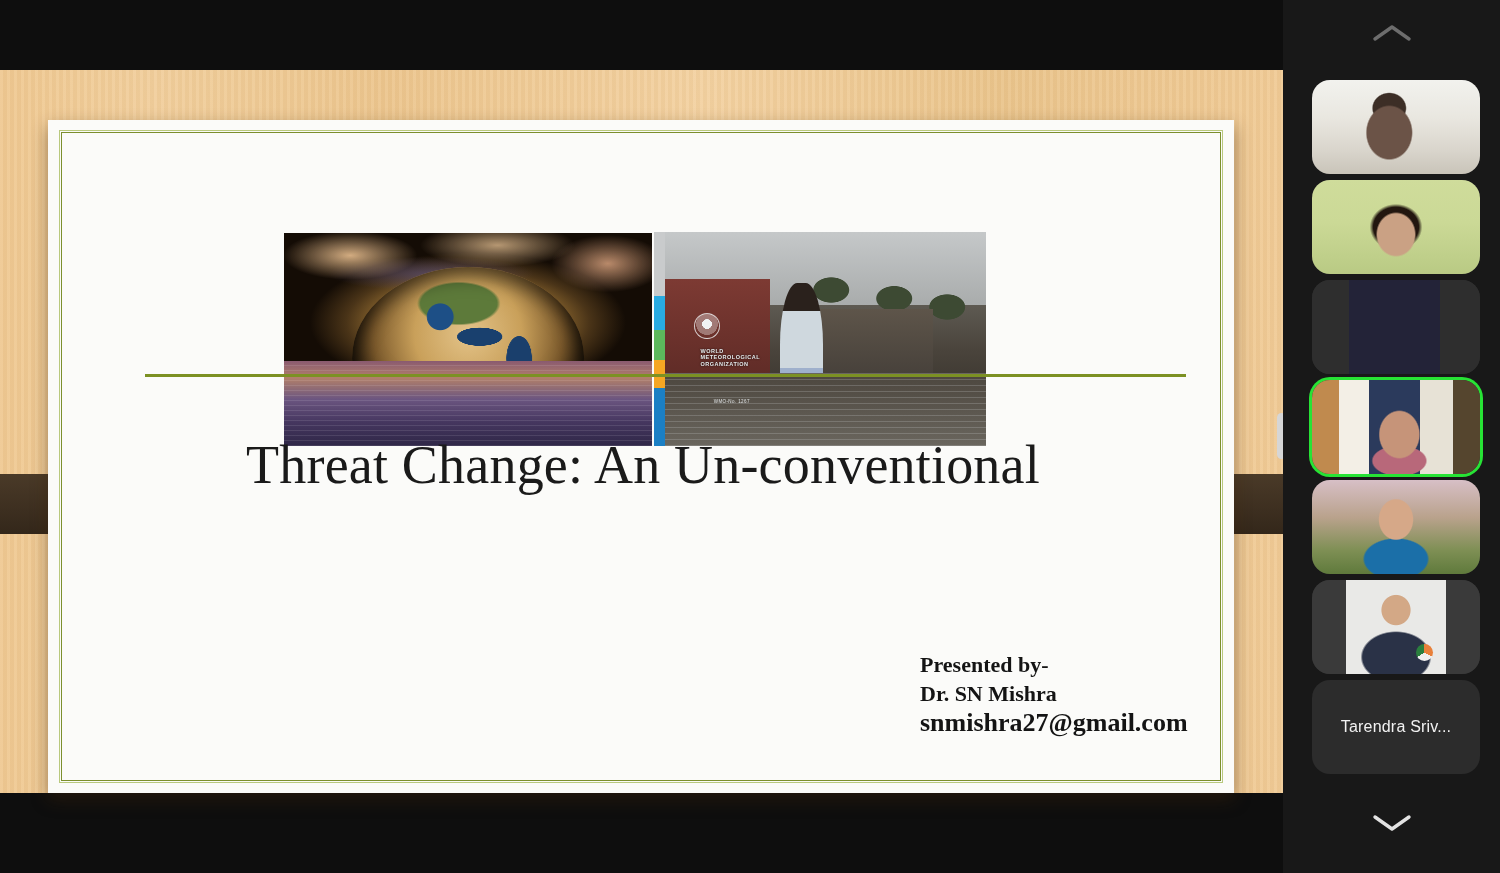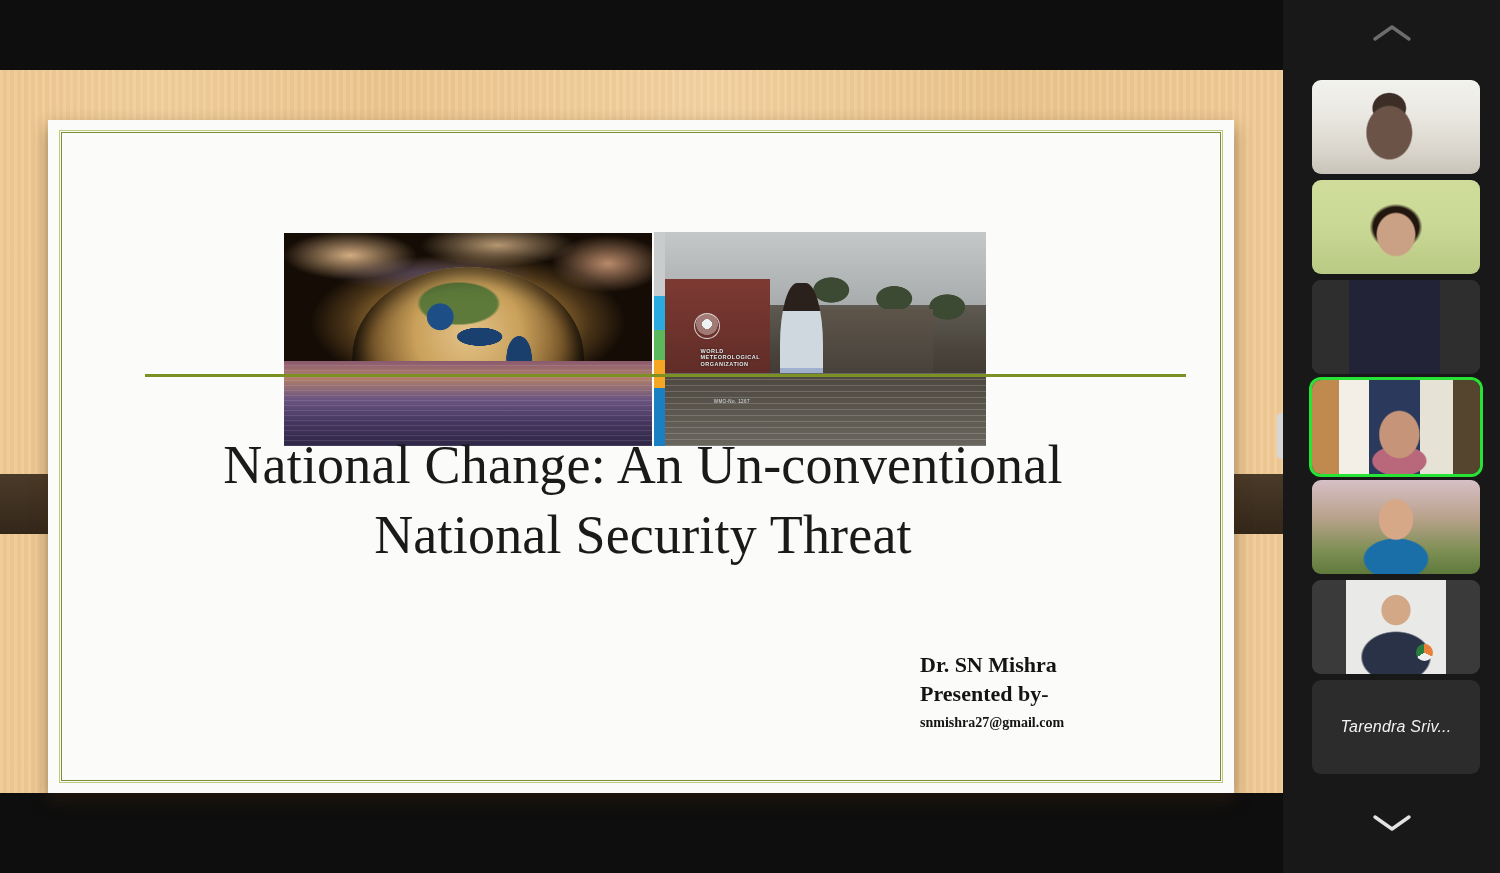--- a/index.html
+++ b/index.html
@@ -147,21 +147,21 @@
     font-family:"Liberation Serif", serif;
     font-size:54px; line-height:70px; letter-spacing:.2px;
   }
 
   
   #presenter{
     position:absolute; left:872px; top:530px; width:300px;
     font-family:"Liberation Serif", serif; color:#141414;
   }
   #presenter .ln{ font-size:22px; line-height:29px; font-weight:bold; white-space:nowrap; }
-  #presenter .mail{ font-size:14px; line-height:29px; font-weight:bold; }
+  #presenter .mail{ font-size:26px; line-height:29px; font-weight:bold; }
 
   
   #panel-resizer{
     position:absolute; left:1277px; top:413px; width:9px; height:46px;
     background:#d6d6d6; border-radius:5px; cursor:col-resize;
   }
 
   
   #filmstrip{
     position:absolute; left:1283px; top:0; width:217px; height:873px;
@@ -171,21 +171,21 @@
     position:absolute; left:0; width:217px; height:66px;
     display:flex; align-items:center; justify-content:center; cursor:pointer;
   }
   #scroll-up{ top:0; }
   #scroll-down{ top:790px; }
   .scroll-chevron svg{ display:block; }
 
   #tiles{ position:absolute; left:0; top:66px; width:217px; height:724px; }
   .tile{
     position:absolute; left:29px; width:168px; height:94px;
-    border-radius:9px; overflow:hidden; background:#2c2c2c; cursor:pointer;font-style:italic;
+    border-radius:18px; overflow:hidden; background:#2c2c2c; cursor:pointer;
   }
   .tile.active{ box-shadow:0 0 0 3px #27e335; }
   .tile .vid{ position:absolute; inset:0; }
   .tile .name{
     position:absolute; left:0; top:0; width:100%; height:100%;
     display:flex; align-items:center; justify-content:center;
     color:#f2f2f2; font-size:16px; letter-spacing:.2px;
   }
 
   
@@ -251,27 +251,26 @@
             <div>METEOROLOGICAL</div>
             <div>ORGANIZATION</div>
           </div>
           <div class="wmo-ref">WMO-No. 1267</div>
           <div class="stripe"></div>
         </div>
 
         <div id="olive-rule"></div>
 
         <div id="slide-title">
-          <div>National Change: An Un-conventional</div>
-          <div>National Security Threat</div>
+          <div>Threat Change: An Un-conventional</div>
         </div>
 
         <div id="presenter">
+          <div class="ln">Presented by-</div>
           <div class="ln">Dr. SN Mishra</div>
-          <div class="ln">Presented by-</div>
           <div class="mail">snmishra27@gmail.com</div>
         </div>
       </div>
     </div>
 
     <div id="panel-resizer"></div>
   </div>
 
   <div id="filmstrip">
 

